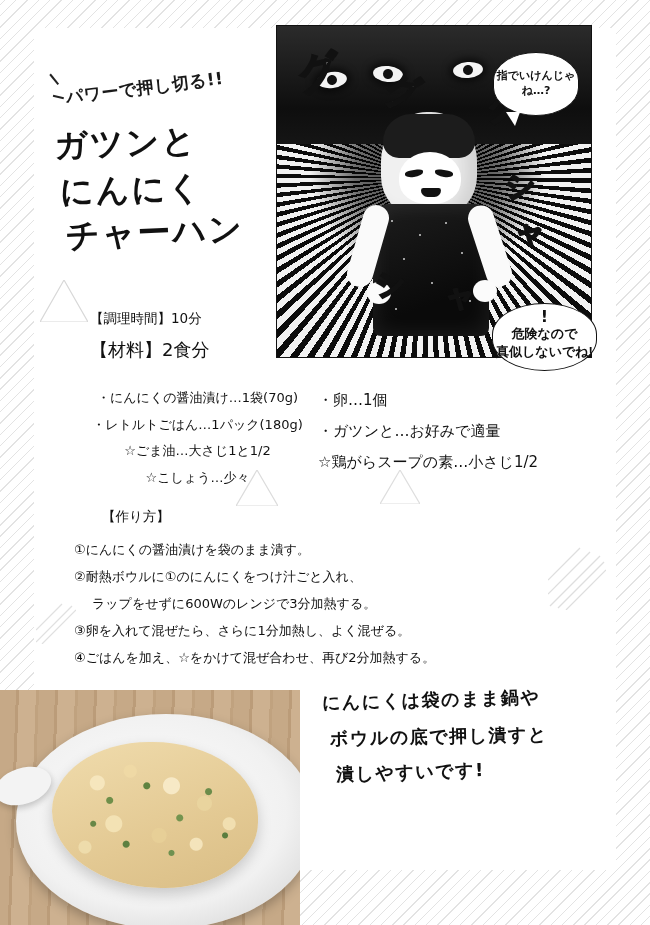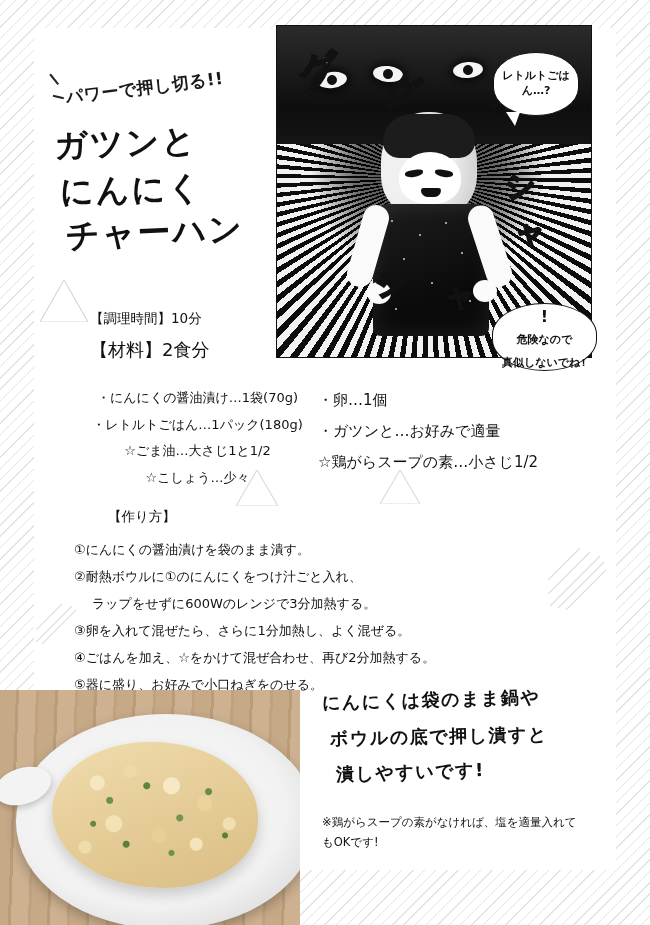--- a/index.html
+++ b/index.html
@@ -296,26 +296,26 @@
     padding-top: 5px;
   }
   #warning-bubble .bang {
     font-family: "DejaVu Sans", sans-serif;
     font-size: 16px;
     font-weight: bold;
     color: #111;
     line-height: 1;
   }
   #warning-bubble .wtext {
-    font-family: Liberation Mono, monospace;
-    font-size: 11px;
+    font-family: Liberation Sans, sans-serif;
+    font-size: 13px;
     font-weight: bold;
     color: #111;
     line-height: 1.35;
-    margin-top: 8px;
+    margin-top: 0;
   }
 
   
   .sec {
     position: absolute;
     font-family: "DejaVu Sans", sans-serif;
     color: #111;
   }
   #cook-time {
     left: 90px;
@@ -336,21 +336,21 @@
     text-align: center;
   }
   #ing-col-right {
     left: 318px;
     top: 385px;
     font-size: 15px;
     line-height: 2.05;
     width: 240px;
   }
   #steps-head {
-    left: 108px;
+    left: 102px;
     top: 508px;
     font-size: 13.5px;
   }
   #steps {
     left: 74px;
     top: 536px;
     font-size: 13px;
     line-height: 2.08;
     width: 470px;
   }
@@ -550,21 +550,21 @@
     </div>
 
     <div class="sfx" id="sfx-1">グ</div>
     <div class="sfx" id="sfx-2">グ</div>
     <div class="sfx" id="sfx-3">グ</div>
     <div class="sfx" id="sfx-4">シ</div>
     <div class="sfx" id="sfx-5">ャ</div>
     <div class="sfx" id="sfx-6">シ</div>
     <div class="sfx" id="sfx-7">ャ</div>
 
-    <div id="bubble-top">レトルトごはん…?</div>
+    <div id="bubble-top">指でいけんじゃね…?</div>
   </div>
 
   <div id="warning-bubble">
     <div class="bang">!</div>
     <div class="wtext">危険なので</div>
     <div class="wtext">真似しないでね!</div>
   </div>
 
   <div class="sec" id="cook-time">【調理時間】10分</div>
 
@@ -584,30 +584,28 @@
   </div>
 
   <div class="sec" id="steps-head">【作り方】</div>
 
   <div class="sec" id="steps">
     <div class="step">①にんにくの醤油漬けを袋のまま潰す。</div>
     <div class="step">②耐熱ボウルに①のにんにくをつけ汁ごと入れ、</div>
     <div class="step indent">ラップをせずに600Wのレンジで3分加熱する。</div>
     <div class="step">③卵を入れて混ぜたら、さらに1分加熱し、よく混ぜる。</div>
     <div class="step">④ごはんを加え、☆をかけて混ぜ合わせ、再び2分加熱する。</div>
-    <div class="step">⑤器に盛り、お好みで小口ねぎをのせる。</div>
   </div>
 
   <div id="hand-note">
     <span class="hl hl-1">にんにくは袋のまま鍋や</span>
     <span class="hl hl-2">ボウルの底で押し潰すと</span>
     <span class="hl hl-3">潰しやすいです!</span>
   </div>
 
-  <div id="footnote">※鶏がらスープの素がなければ、塩を適量入れてもOKです!</div>
 
   <div id="photo">
     <div class="wood"></div>
     <div class="plate"></div>
     <div class="rice"></div>
     <div class="spoon"></div>
   </div>
 </div>
 
 </body></html>

